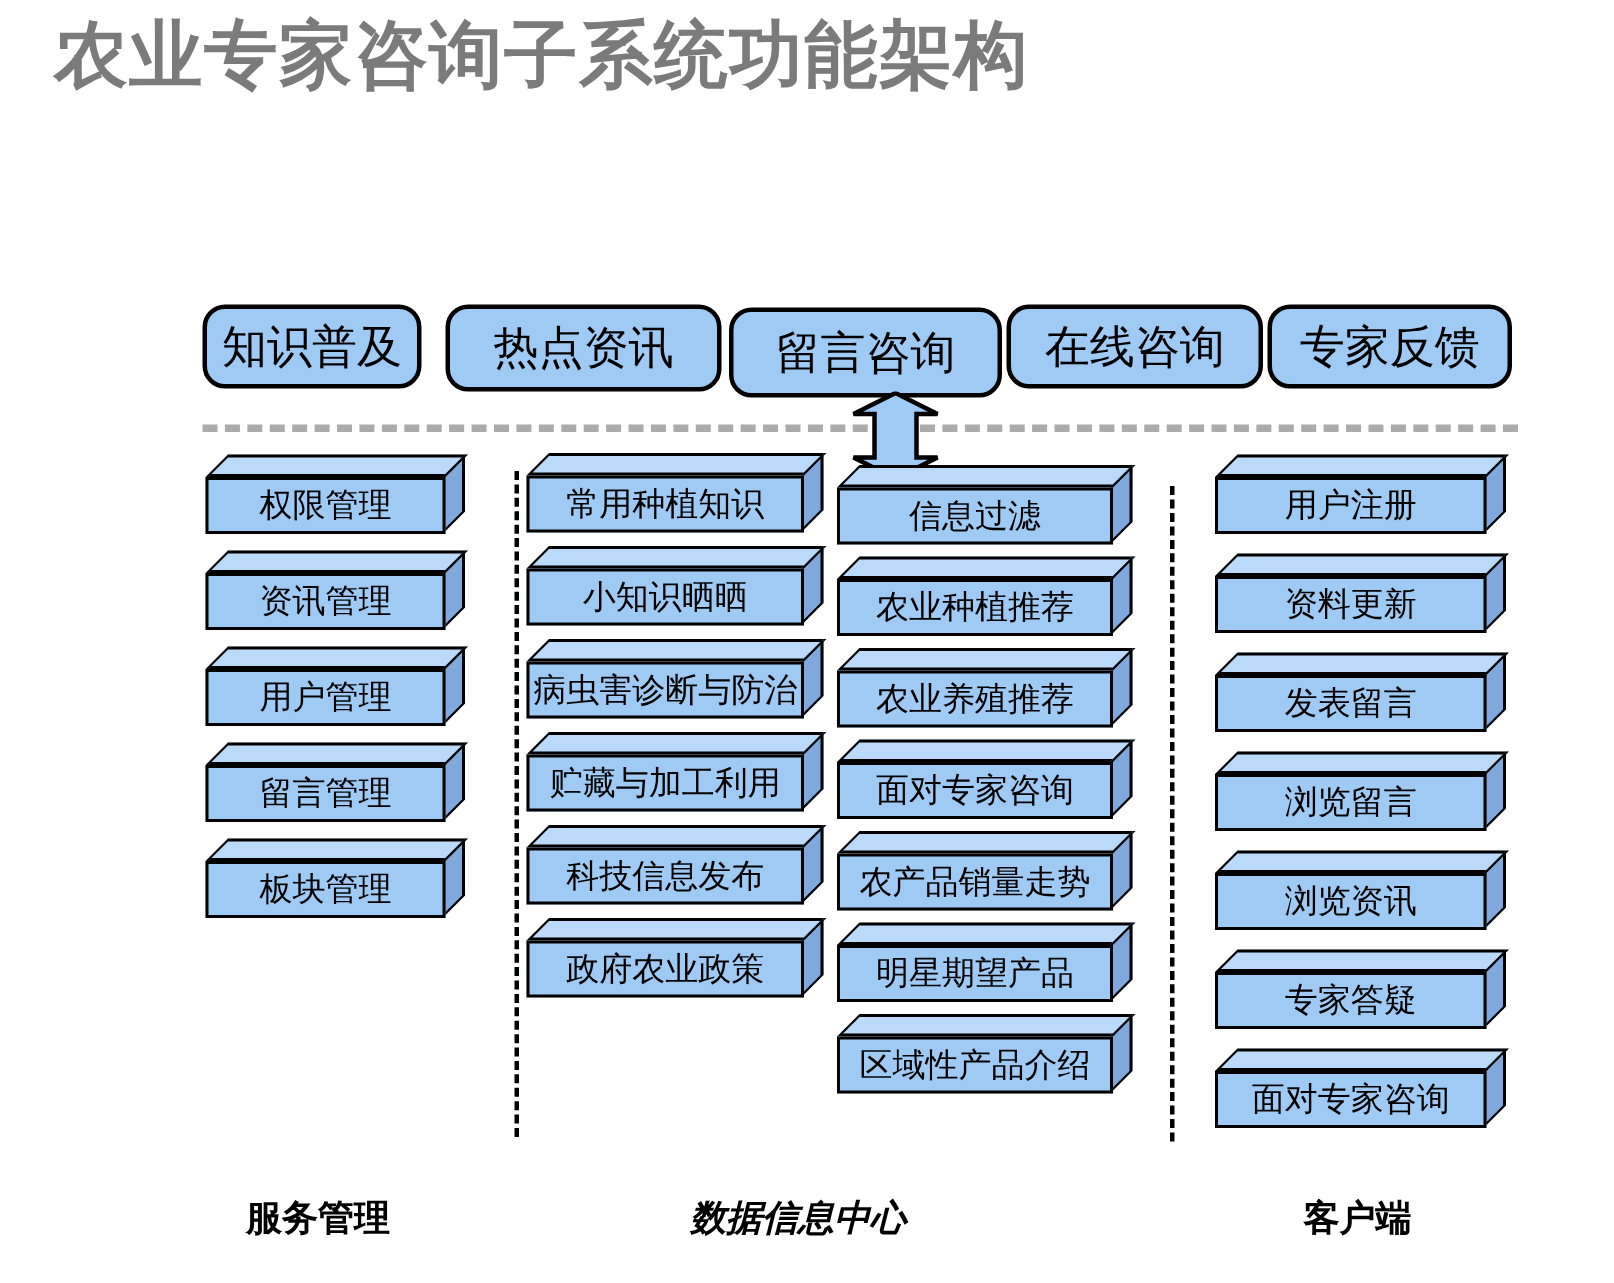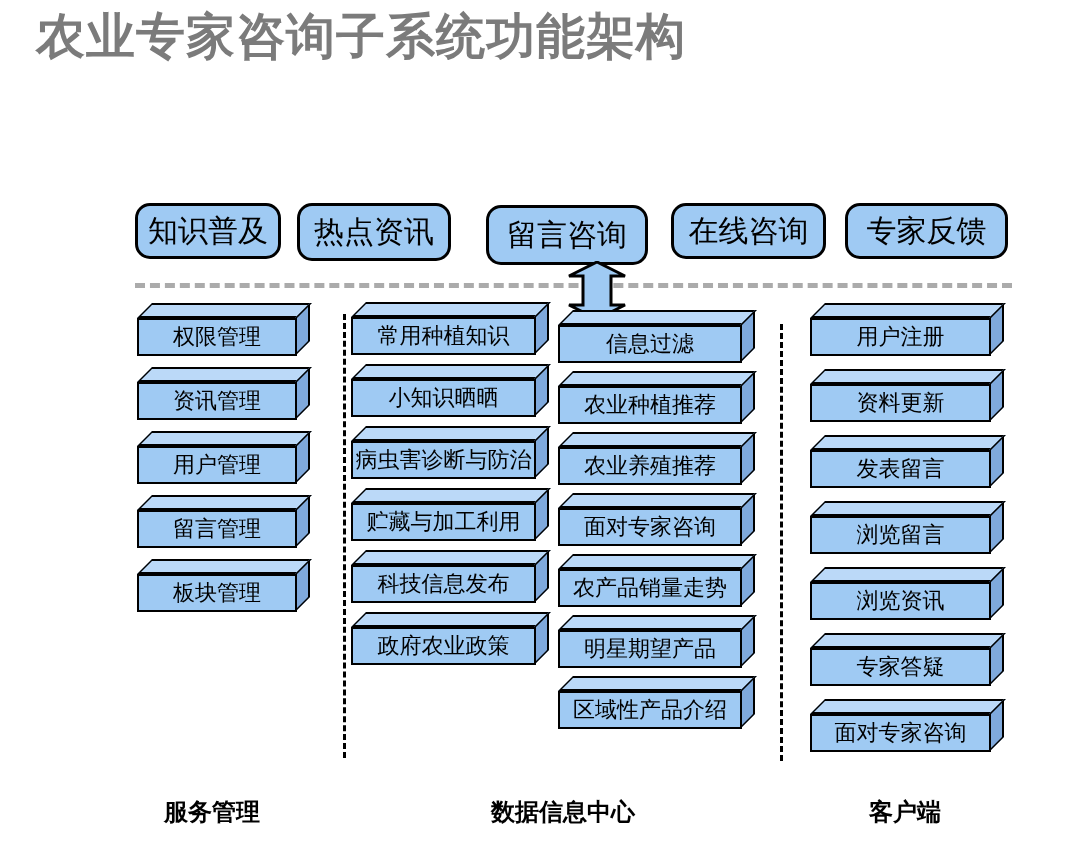--- a/index.html
+++ b/index.html
@@ -61,34 +61,34 @@
     background:var(--face);border:2px solid var(--ink);box-sizing:border-box;
     display:flex;align-items:center;justify-content:center;
     font-size:22px;color:#000;white-space:nowrap;
   }
 
   .caption{
     position:absolute;top:783px;transform:translateX(-50%);
     font-size:24px;font-weight:bold;color:#000;white-space:nowrap;margin-top:13px;
   }
   .cap-service{left:212px;}
-  .cap-dc{left:563px;}
+  .cap-dc{left:532px;font-style:italic;}
   .cap-client{left:905px;}
 </style>
 </head>
 <body>
 
 <div class="stage">
 
   <div class="page-title">农业专家咨询子系统功能架构</div>
 
   <div class="toprow-box" style="left:135px;top:203px;width:146px;">知识普及</div>
-  <div class="toprow-box" style="left:297px;top:203px;width:154px;height:58px;">热点资讯</div>
-  <div class="toprow-box" style="left:486px;top:205px;width:162px;height:60px;">留言咨询</div>
-  <div class="toprow-box" style="left:671px;top:203px;width:155px;">在线咨询</div>
+  <div class="toprow-box" style="left:297px;top:203px;width:184px;height:58px;">热点资讯</div>
+  <div class="toprow-box" style="left:486px;top:205px;width:182px;height:60px;">留言咨询</div>
+  <div class="toprow-box" style="left:671px;top:203px;width:171px;">在线咨询</div>
   <div class="toprow-box" style="left:845px;top:203px;width:163px;">专家反馈</div>
 
   <div class="hdash"></div>
   <div class="vdash vdash1"></div>
   <div class="vdash vdash2"></div>
 
   <svg class="dbl-arrow" viewBox="0 0 58 59">
     <polygon points="29,1 57,15 43,15 43,44 57,44 29,58 1,44 15,44 15,15 1,15" fill="#9FCAF3" stroke="#000000" stroke-width="3" stroke-linejoin="miter"></polygon>
   </svg>
 

